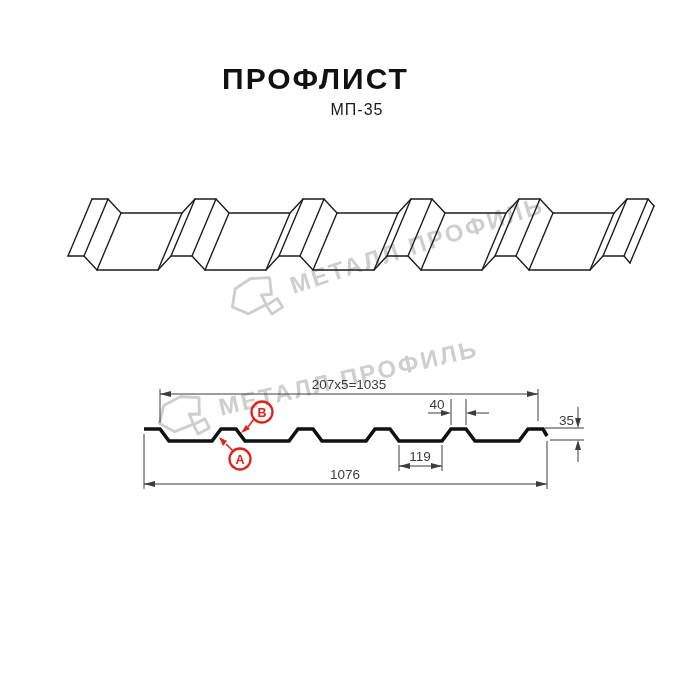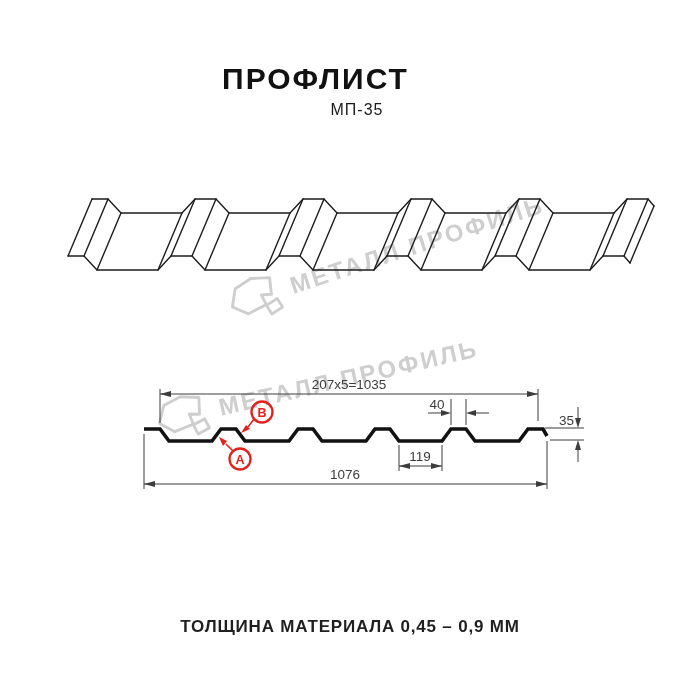--- a/index.html
+++ b/index.html
@@ -102,14 +102,13 @@
       <polygon points="241,433 246,425 250,429" fill="#e2211c"></polygon>
     </g>
     <g>
       <circle cx="240" cy="459" r="10.5" fill="none" stroke="#e2211c" stroke-width="2.3"></circle>
       <text class="red-label" x="240" y="463.5" text-anchor="middle">А</text>
       <line x1="233" y1="451" x2="226" y2="444" stroke="#e2211c" stroke-width="1.6"></line>
       <polygon points="219,437 227,441 223,446" fill="#e2211c"></polygon>
     </g>
   </svg>
 
-  <div class="footer">ТОЛЩИНА МАТЕРИАЛА 0,45 – 0,9 ММ</div>
 </div>
 
 </body></html>

